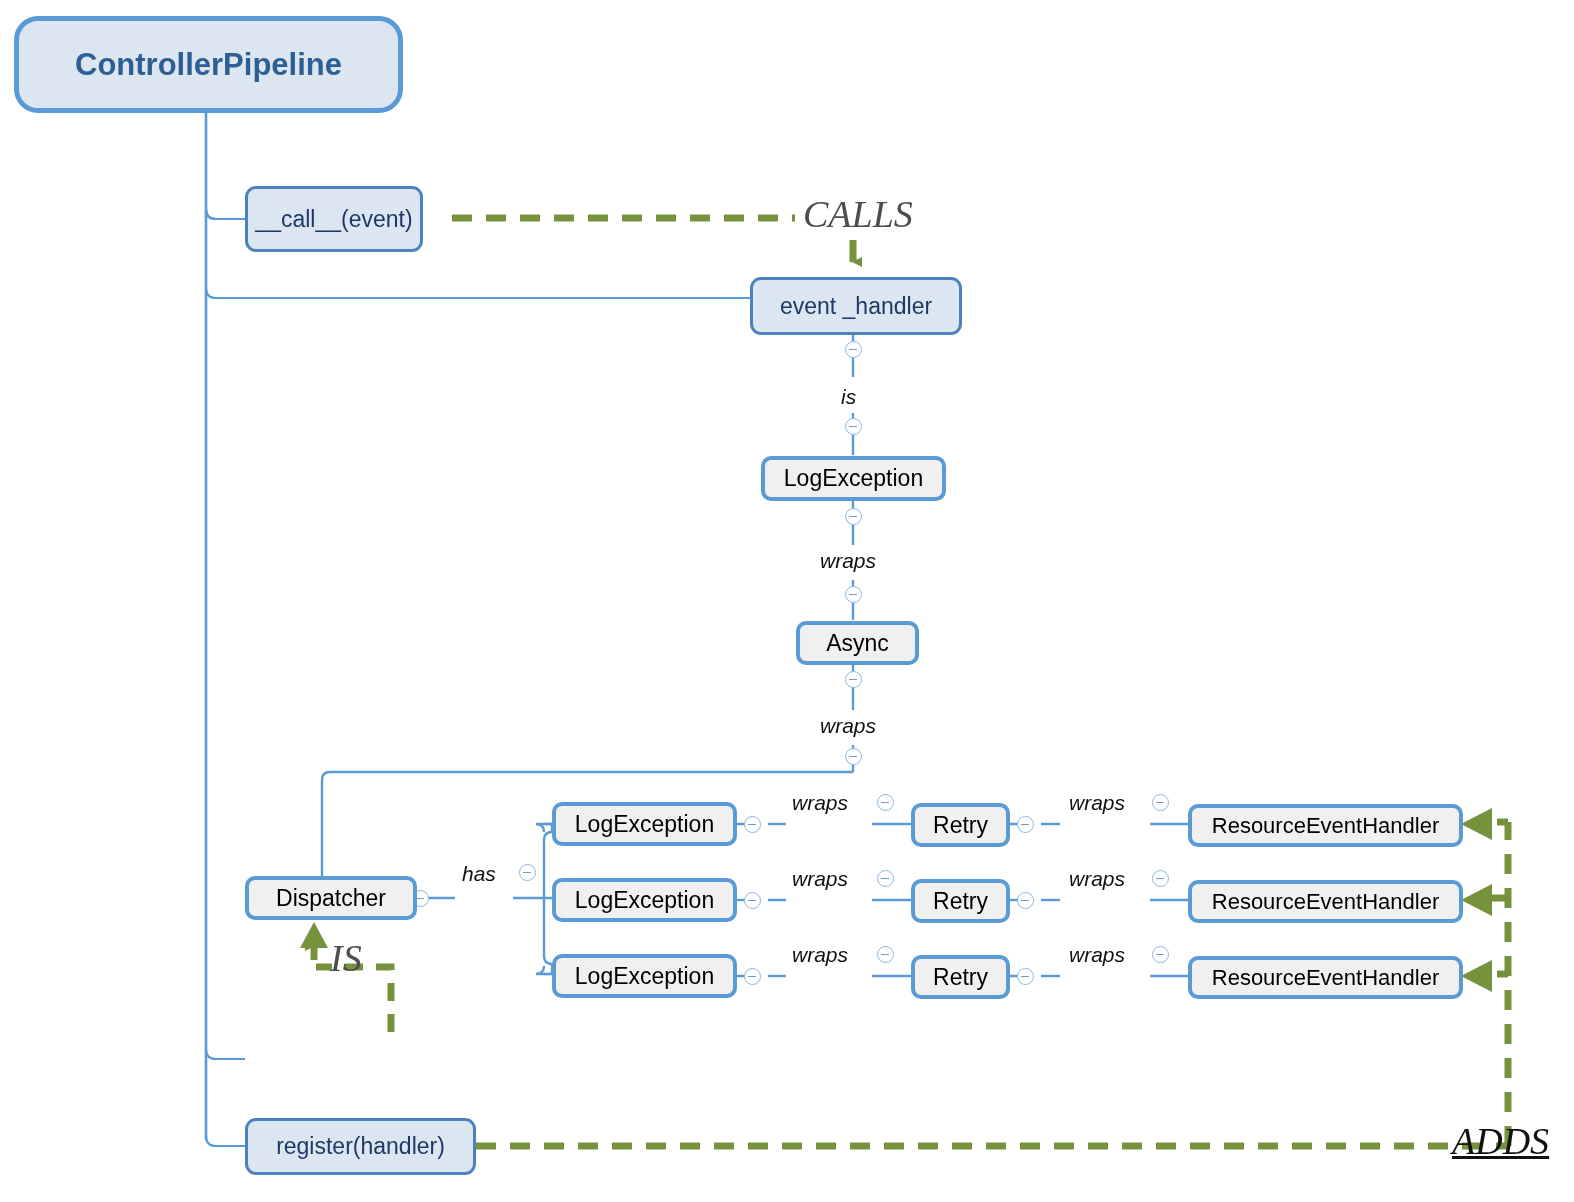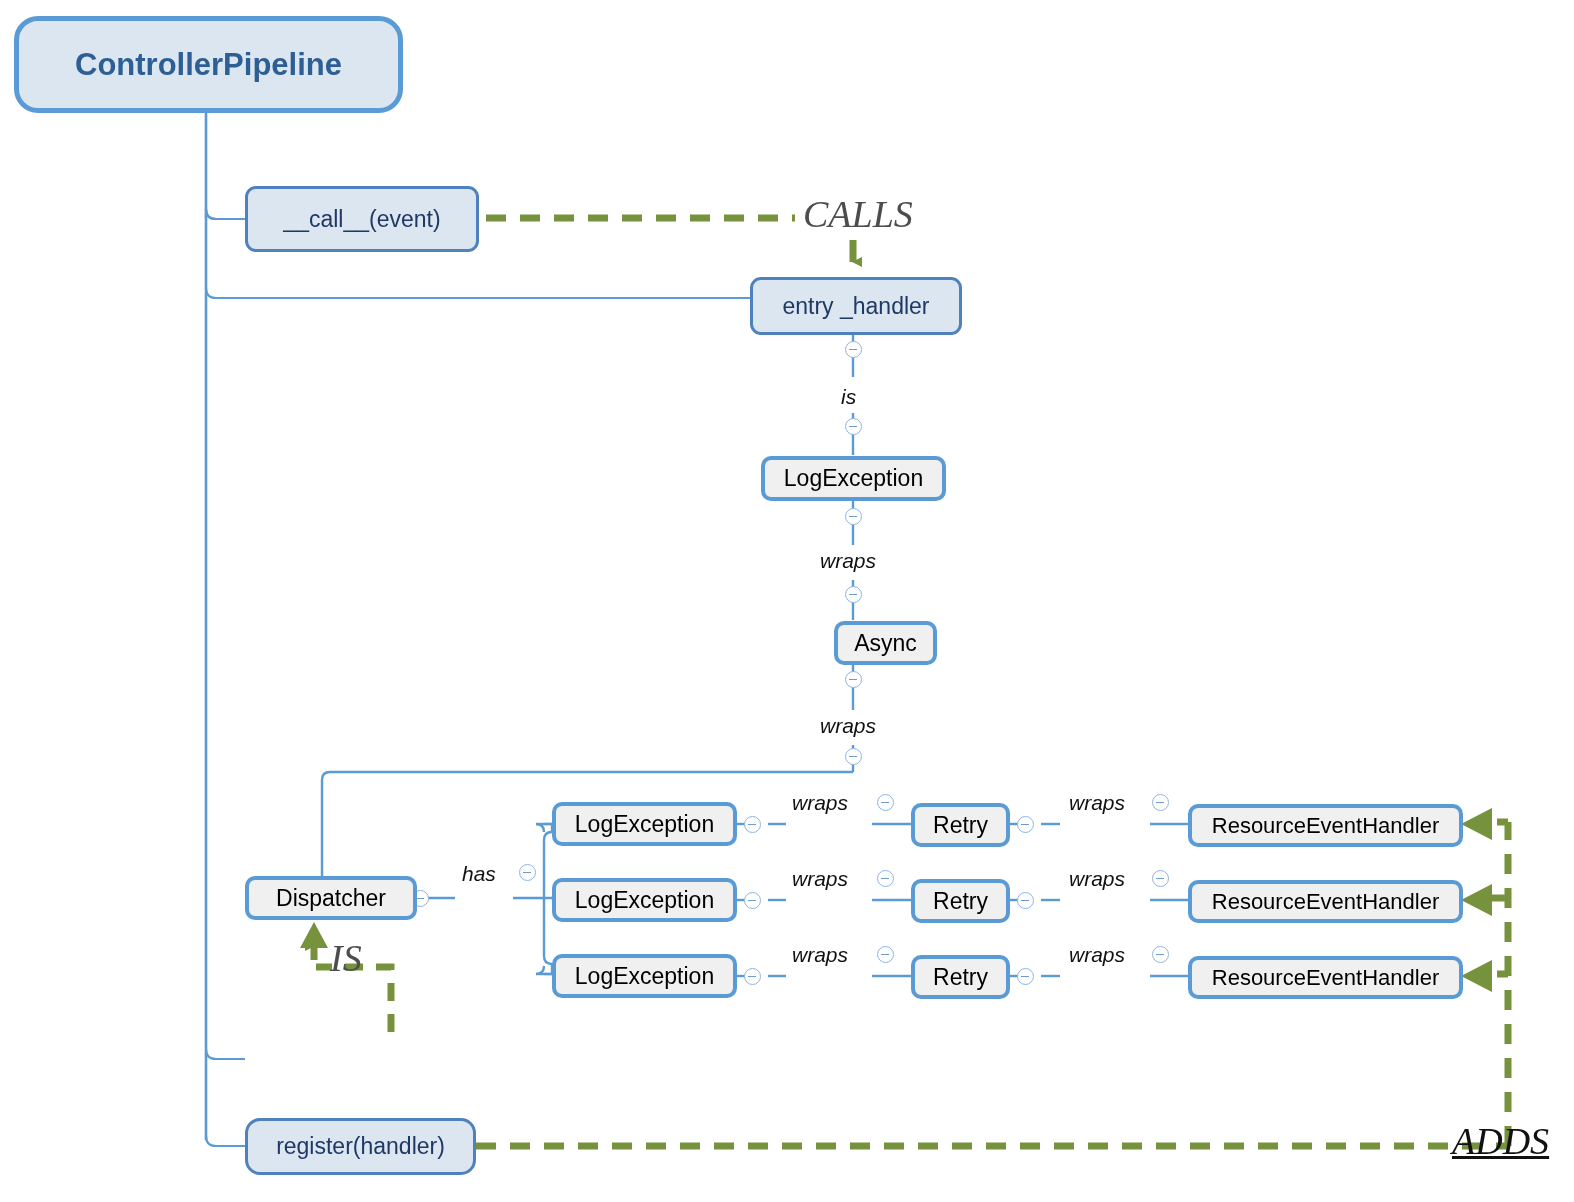--- a/index.html
+++ b/index.html
@@ -257,42 +257,42 @@
   <div class="rel-label" style="left:1069px; top:943px;">wraps</div>
 
   <div class="green-label" style="left:803px; top:192px;">CALLS</div>
   <div class="green-label" style="left:330px; top:936px;">IS</div>
   <div class="green-label dark" style="left:1452px; top:1119px;text-decoration:underline;">ADDS</div>
 
   <div class="node node-root" style="left:14px; top:16px; width:389px; height:97px;">
     <span>ControllerPipeline</span>
   </div>
 
-  <div class="node node-blue" style="left:245px; top:186px; width:234px; height:66px;">
+  <div class="node node-blue" style="left:245px; top:186px; width:178px; height:66px;">
     <span>__call__(event)</span>
   </div>
 
   <div class="node node-blue" style="left:750px; top:277px; width:212px; height:58px;">
-    <span>entry _handler</span>
+    <span>event _handler</span>
   </div>
 
   <div class="node node-gray" style="left:761px; top:456px; width:185px; height:45px;">
     <span>LogException</span>
   </div>
 
-  <div class="node node-gray" style="left:834px; top:621px; width:103px; height:44px;justify-content:center;">
+  <div class="node node-gray" style="left:796px; top:621px; width:123px; height:44px;justify-content:center;">
     <span>Async</span>
   </div>
 
   <div class="node node-gray" style="left:245px; top:876px; width:172px; height:44px;">
     <span>Dispatcher</span>
   </div>
 
 
-  <div class="node node-blue" style="left:245px; top:1118px; width:231px; height:57px;border-radius:15px;">
+  <div class="node node-blue" style="left:245px; top:1118px; width:231px; height:57px;">
     <span>register(handler)</span>
   </div>
 
   <div class="node node-gray" style="left:552px; top:802px; width:185px; height:44px;">
     <span>LogException</span>
   </div>
   <div class="node node-gray" style="left:552px; top:878px; width:185px; height:44px;">
     <span>LogException</span>
   </div>
   <div class="node node-gray" style="left:552px; top:954px; width:185px; height:44px;">

